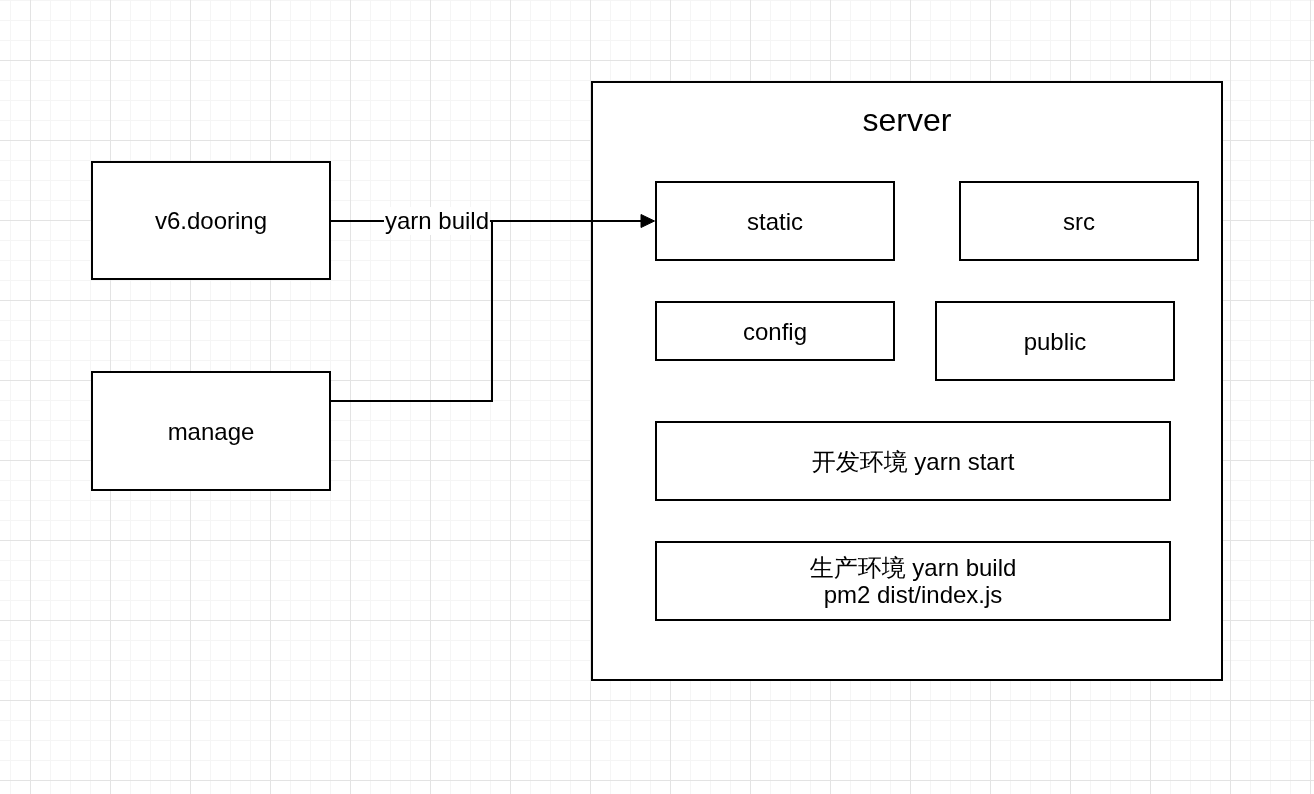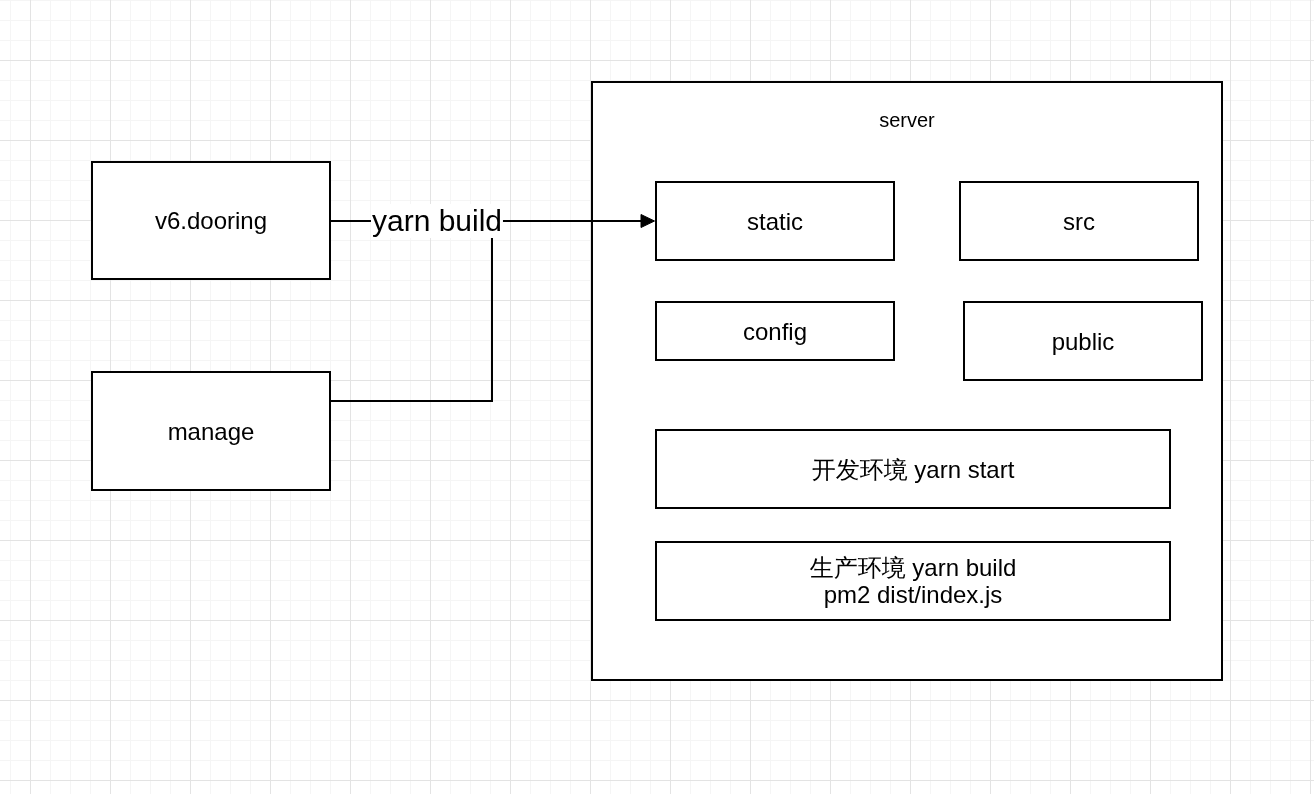--- a/index.html
+++ b/index.html
@@ -38,36 +38,36 @@
   }
   .node.multiline {
     flex-direction: column;
   }
   .frame-label {
     position: absolute;
     left: 0;
     right: 0;
     top: 24px;
     text-align: center;
-    font-size: 20px;
+    font-size: 32px;
   }
   .edge-svg {
     position: absolute;
     left: 0;
     top: 0;
     pointer-events: none;
   }
   .edge-label {
     position: absolute;
     left: 437px;
     top: 221px;
     transform: translate(-50%, -50%);
     background: #ffffff;
     padding: 0 1px;
-    font-size: 30px;
+    font-size: 24px;
     white-space: nowrap;
   }
 </style>
 </head>
 <body>
 
 <div class="canvas">
 
   <div class="node" style="left:91px; top:161px; width:240px; height:119px;">
     <span>v6.dooring</span>
@@ -85,25 +85,25 @@
     </div>
 
     <div class="node" style="left:342px; top:98px; width:240px; height:80px;margin-left:24px;">
       <span>src</span>
     </div>
 
     <div class="node" style="left:62px; top:218px; width:240px; height:60px;">
       <span>config</span>
     </div>
 
-    <div class="node" style="left:342px; top:218px; width:240px; height:80px;margin-left:28px;">
+    <div class="node" style="left:342px; top:218px; width:240px; height:80px;">
       <span>public</span>
     </div>
 
-    <div class="node" style="left:62px; top:346px; width:516px; height:80px;">
+    <div class="node" style="left:62px; top:338px; width:516px; height:80px;">
       <span>开发环境 yarn start</span>
     </div>
 
     <div class="node multiline" style="left:62px; top:458px; width:516px; height:80px;">
       <div>生产环境 yarn build</div>
       <div>pm2 dist/index.js</div>
     </div>
   </div>
 
   <svg class="edge-svg" width="1314" height="794" viewBox="0 0 1314 794">

